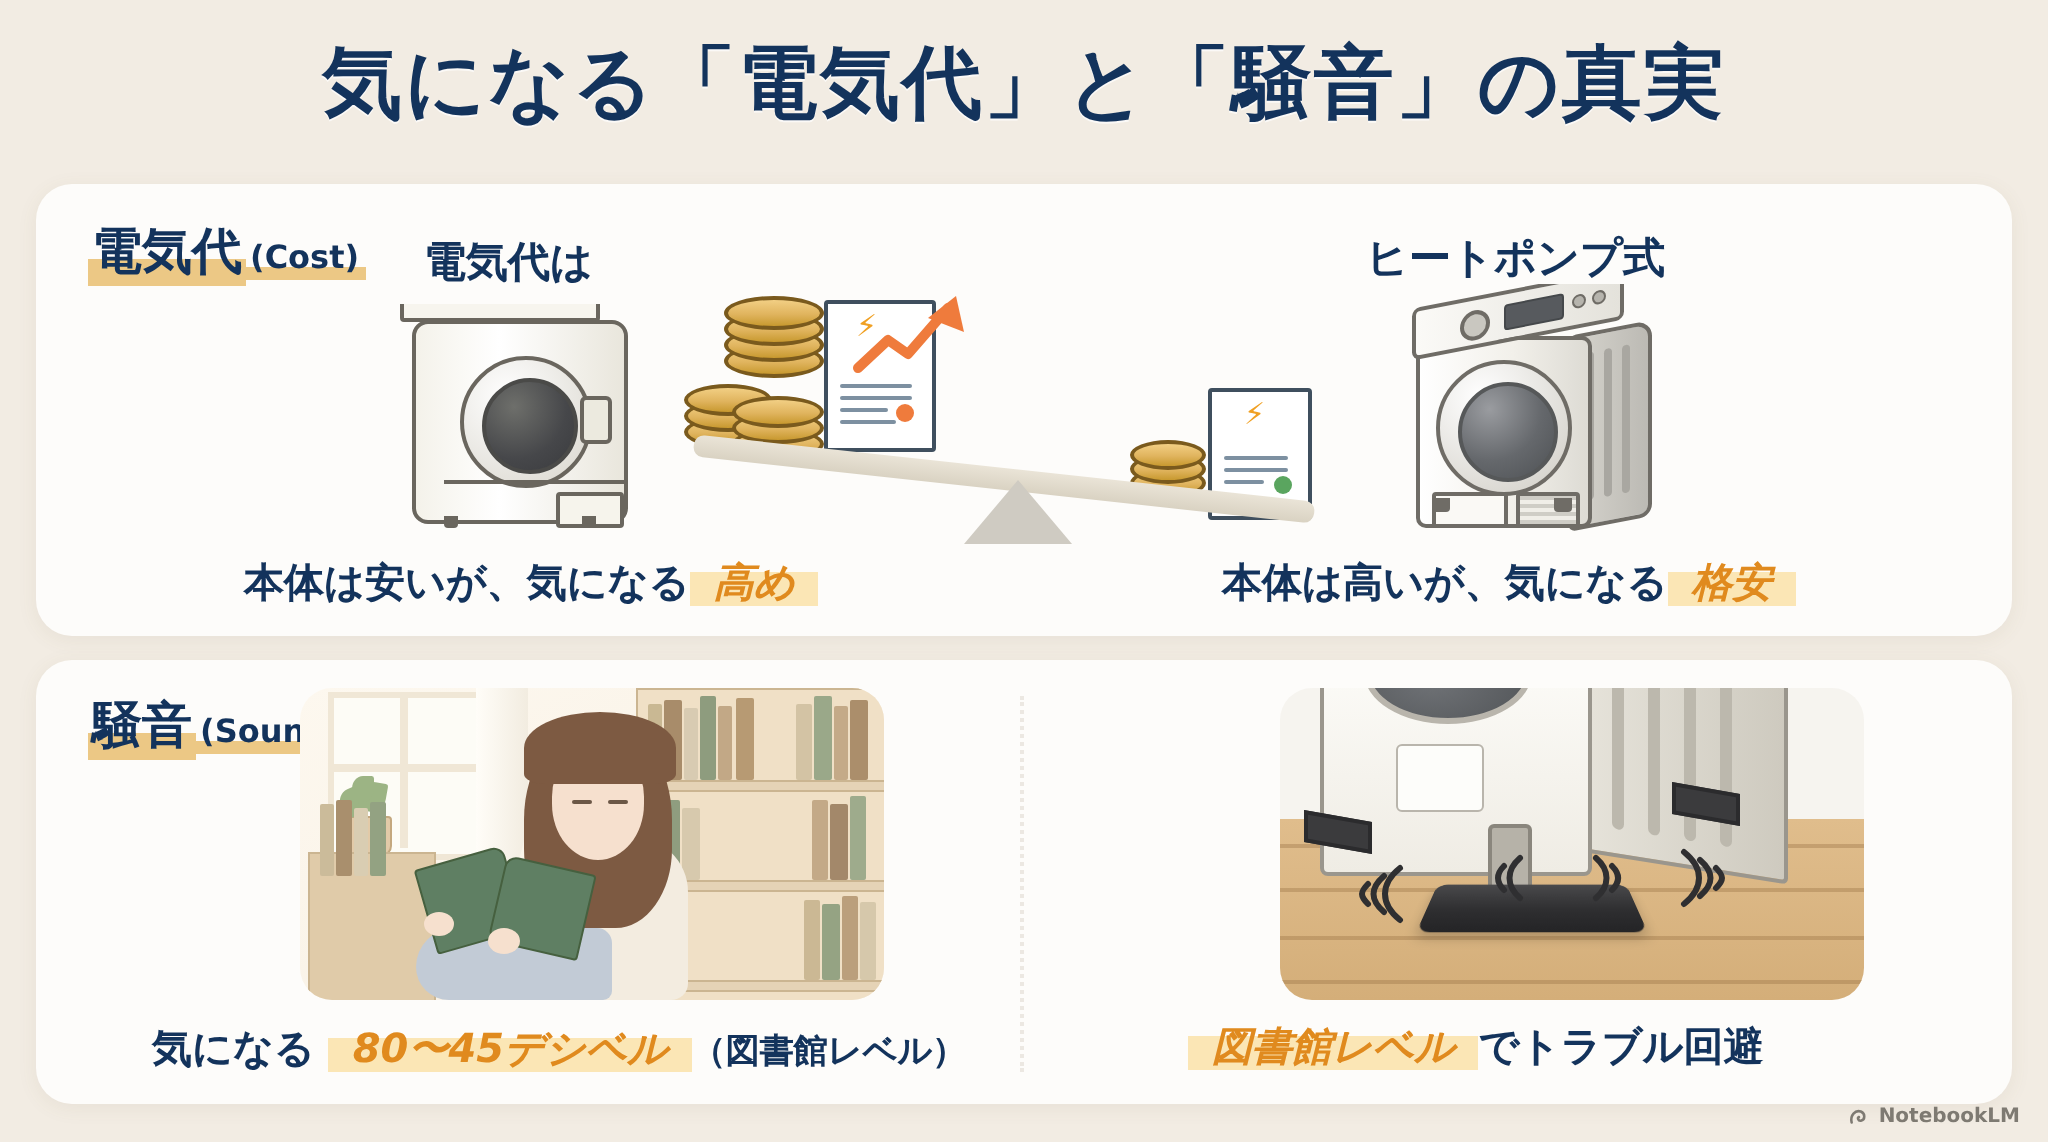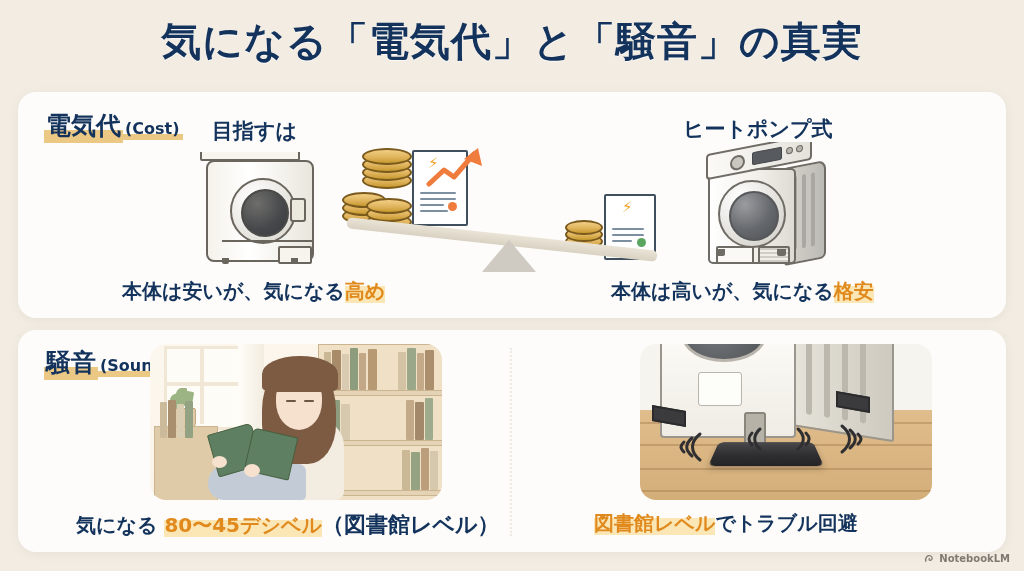--- a/index.html
+++ b/index.html
@@ -80,23 +80,24 @@
     position: absolute;
     font-size: 20px;
     font-weight: bold;
     color: #13335c;
     white-space: nowrap;
     line-height: 1.2;
   }
   .caption .hl {
     color: #e08a1e;
     background: linear-gradient(to top, #fbe6b5 0%, #fbe6b5 70%, rgba(251,230,181,0) 70%);
-    padding: 0 0;
-  }
-  .caption .sub { font-size: 22px; }
+    padding: 0 12px;
+    font-style: italic;
+  }
+  .caption .sub { font-size: 17px; }
   #cap-heater { left: 122px; top: 279px; }
   #cap-pump   { left: 611px; top: 279px; }
   #cap-db     { left: 76px;  top: 512px; }
   #cap-mat    { left: 594px; top: 511px; }
 
   
   .v-divider {
     position: absolute;
     left: 510px;
     top: 348px;
@@ -337,21 +338,21 @@
 <body>
 
 <div class="page-title">気になる「電気代」と「騒音」の真実</div>
 
 <div class="card" id="card-cost"></div>
 
 <div class="section-label" id="label-cost">
   <span class="kanji">電気代</span><span class="latin">(Cost)</span>
 </div>
 
-<div class="col-header" id="header-heater">目指すは</div>
+<div class="col-header" id="header-heater">電気代は</div>
 <div class="col-header" id="header-pump">ヒートポンプ式</div>
 
 <div class="illus" id="illus-heater">
   <div class="dryer-top"></div>
   <div class="dryer-body">
     <div class="dryer-door-out">
         <div class="dryer-door-in"></div>
       </div>
     <div class="dryer-handle"></div>
     <div class="dryer-tray"></div>

